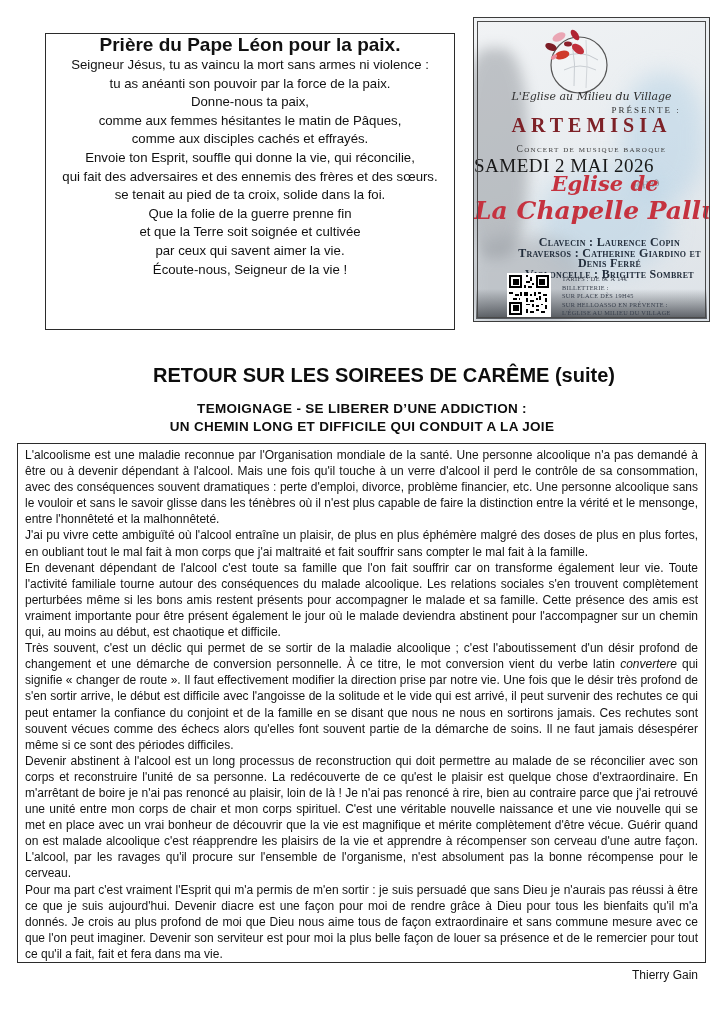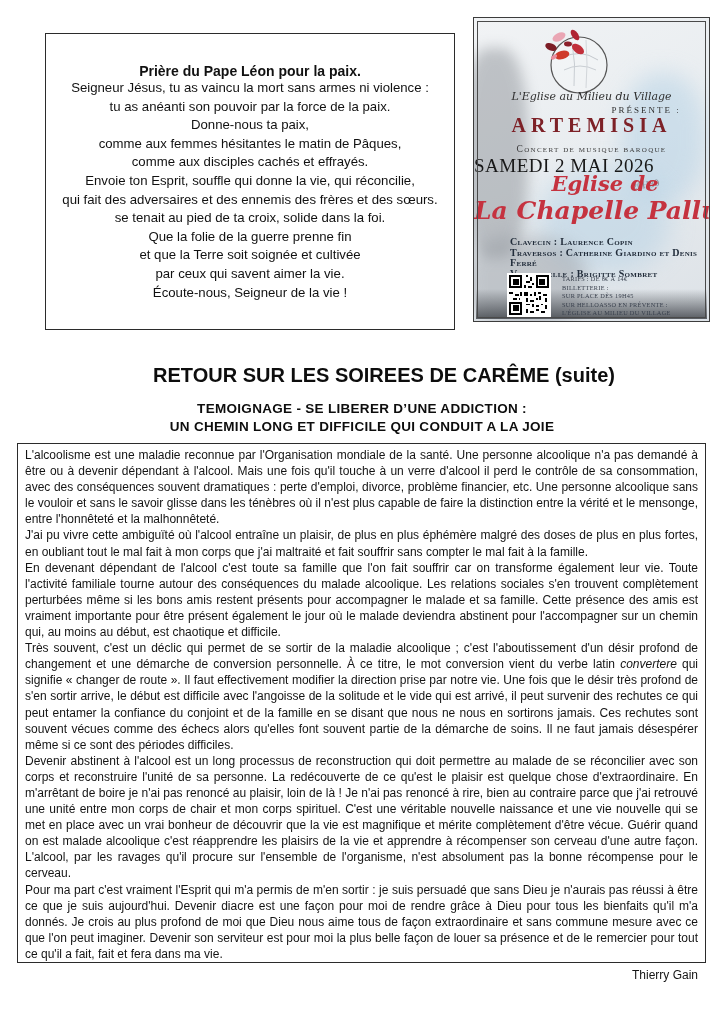--- a/index.html
+++ b/index.html
@@ -8,21 +8,21 @@
     background:#ffffff; overflow:hidden;
     font-family:"Liberation Sans", sans-serif; color:#111;
   }
 
   
   .prayer-box {
     position:absolute; left:45px; top:33px; width:410px; height:297px;
     border:1px solid #2b2b2b; box-sizing:border-box; background:#fff;
   }
   .prayer-title {
-    margin-top:29px; text-align:center; font-weight:bold; font-size:14px;
+    text-align:center; font-weight:bold; font-size:19px;
   }
   .prayer-lines {
     text-align:center; font-size:13.2px; line-height:18.6px;
   }
 
   
   .poster {
     position:absolute; left:473px; top:17px; width:237px; height:305px;
     box-sizing:border-box; border:1px solid #3c3c3c;
     background:linear-gradient(155deg,#f1f3f5 0%,#e9edf0 45%,#dde2e7 100%);
@@ -75,21 +75,21 @@
     font-size:21px; color:#c5323f;padding-left:27px;
   }
   .poster-venue2 {
     position:absolute; top:178px; left:0; width:100%; text-align:center; z-index:4;
     font-family:"DejaVu Serif", serif; font-style:italic; font-weight:bold;
     font-size:25px; color:#c5323f; white-space:nowrap;
   }
   .poster-musicians {
     position:absolute; top:219px; left:36px; z-index:4;
     font-family:"Liberation Serif", serif; font-variant:small-caps; font-weight:bold;
-    font-size:10px; line-height:10.5px; letter-spacing:0.3px; color:#222d3b;
+    font-size:12px; line-height:10.5px; letter-spacing:0.3px; color:#222d3b;text-align:center;
   }
   .poster-qr { position:absolute; left:33px; top:255px; width:44px; height:44px; z-index:4; background:#fff; padding:2px; }
   .poster-tarifs {
     position:absolute; left:88px; top:257px; z-index:4;
     font-family:"Liberation Serif", serif; text-transform:uppercase;
     font-size:6.3px; line-height:8.6px; letter-spacing:0.3px; color:#39404d;
   }
 
   
   .main-heading {

